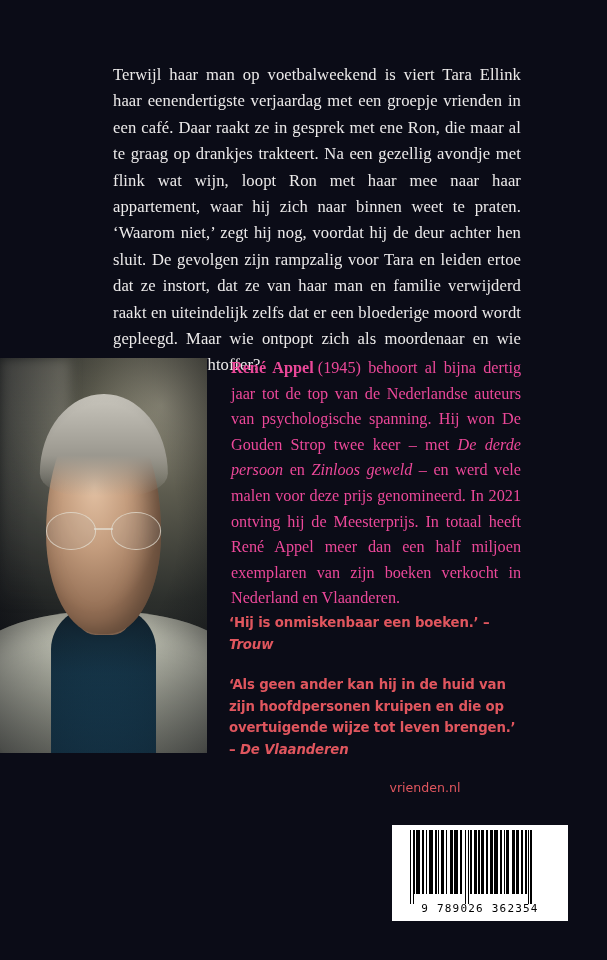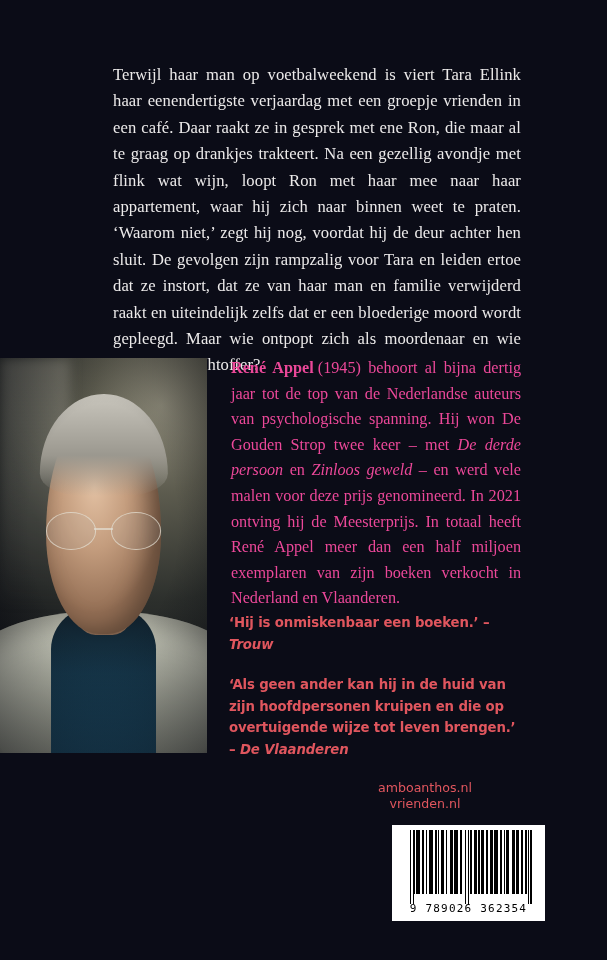--- a/index.html
+++ b/index.html
@@ -151,21 +151,21 @@
     font-family: "DejaVu Sans", "Liberation Sans", sans-serif;
     font-size: 12.6px;
     line-height: 16.4px;
   }
 
   
   .barcode {
     position: absolute;
     left: 392px;
     top: 825px;
-    width: 153px;
+    width: 176px;
     height: 96px;
     background: #ffffff;
   }
   .barcode-bars {
     position: absolute;
     left: 18px;
     top: 5px;
     right: 8px;
     height: 74px;
     display: flex;
@@ -211,21 +211,20 @@
   <div class="bio">
     <b>René Appel</b><span style="margin-left:4px">(1945)</span><span> behoort al bijna dertig jaar tot de top van de Nederlandse auteurs van psychologische spanning. Hij won De Gouden Strop twee keer – met </span><i>De derde persoon</i><span> en </span><i>Zinloos geweld</i><span> – en werd vele malen voor deze prijs genomineerd. In 2021 ontving hij de Meesterprijs. In totaal heeft René Appel meer dan een half miljoen exemplaren van zijn boeken verkocht in Nederland en Vlaanderen.</span>
   </div>
 
   <div class="quotes">
     <div class="quote"><span>‘Hij is onmiskenbaar een boeken.’ – </span><i>Trouw</i></div>
     <div class="quote"><span>‘Als geen ander kan hij in de huid van zijn hoofdpersonen kruipen en die op overtuigende wijze tot leven brengen.’</span><br><span>– </span><i>De Vlaanderen</i></div>
   </div>
 
   <div class="urls">
-    <div>amboanthos.nl</div>
     <div>vrienden.nl</div>
   </div>
 
   <div class="barcode">
     <div class="barcode-bars" id="bars">
         <span style="width: 1.4px; background: rgb(0, 0, 0); align-self: stretch; height: 100%;"></span>
         <span style="width: 1.4px; background: rgb(255, 255, 255); align-self: stretch; height: 100%;"></span>
         <span style="width: 1.4px; background: rgb(0, 0, 0); align-self: stretch; height: 100%;"></span>
         <span style="width: 1.15px; background: rgb(0, 0, 0); align-self: stretch; height: 86%;"></span>
         <span style="width: 1.15px; background: rgb(255, 255, 255); align-self: stretch; height: 86%;"></span>

